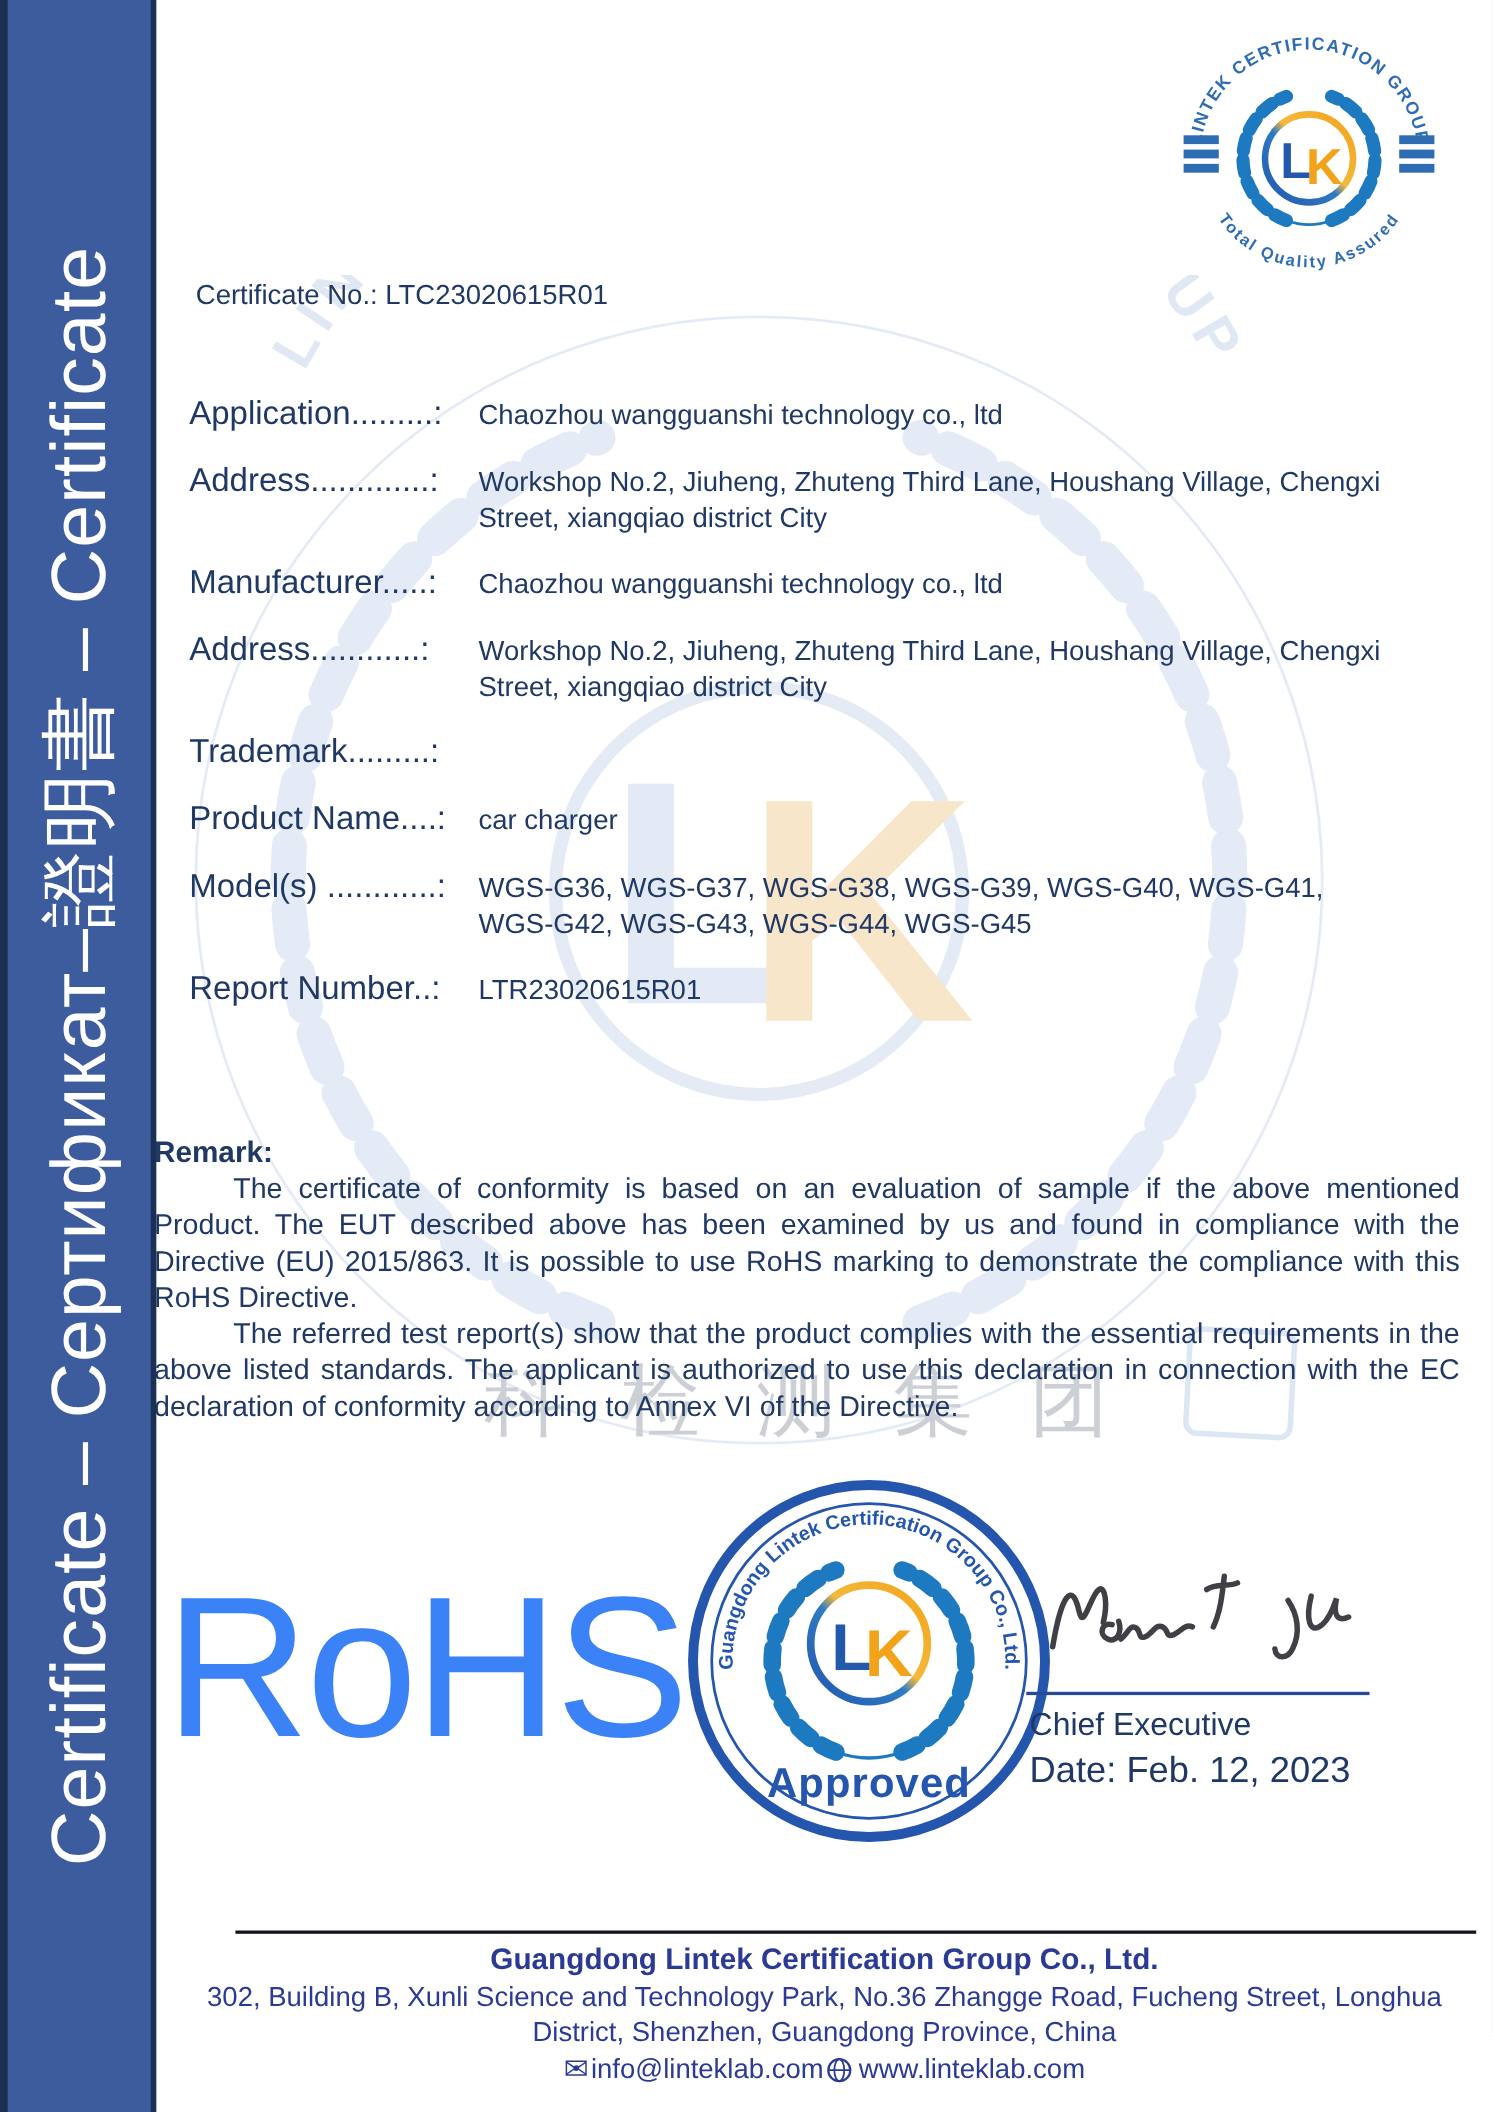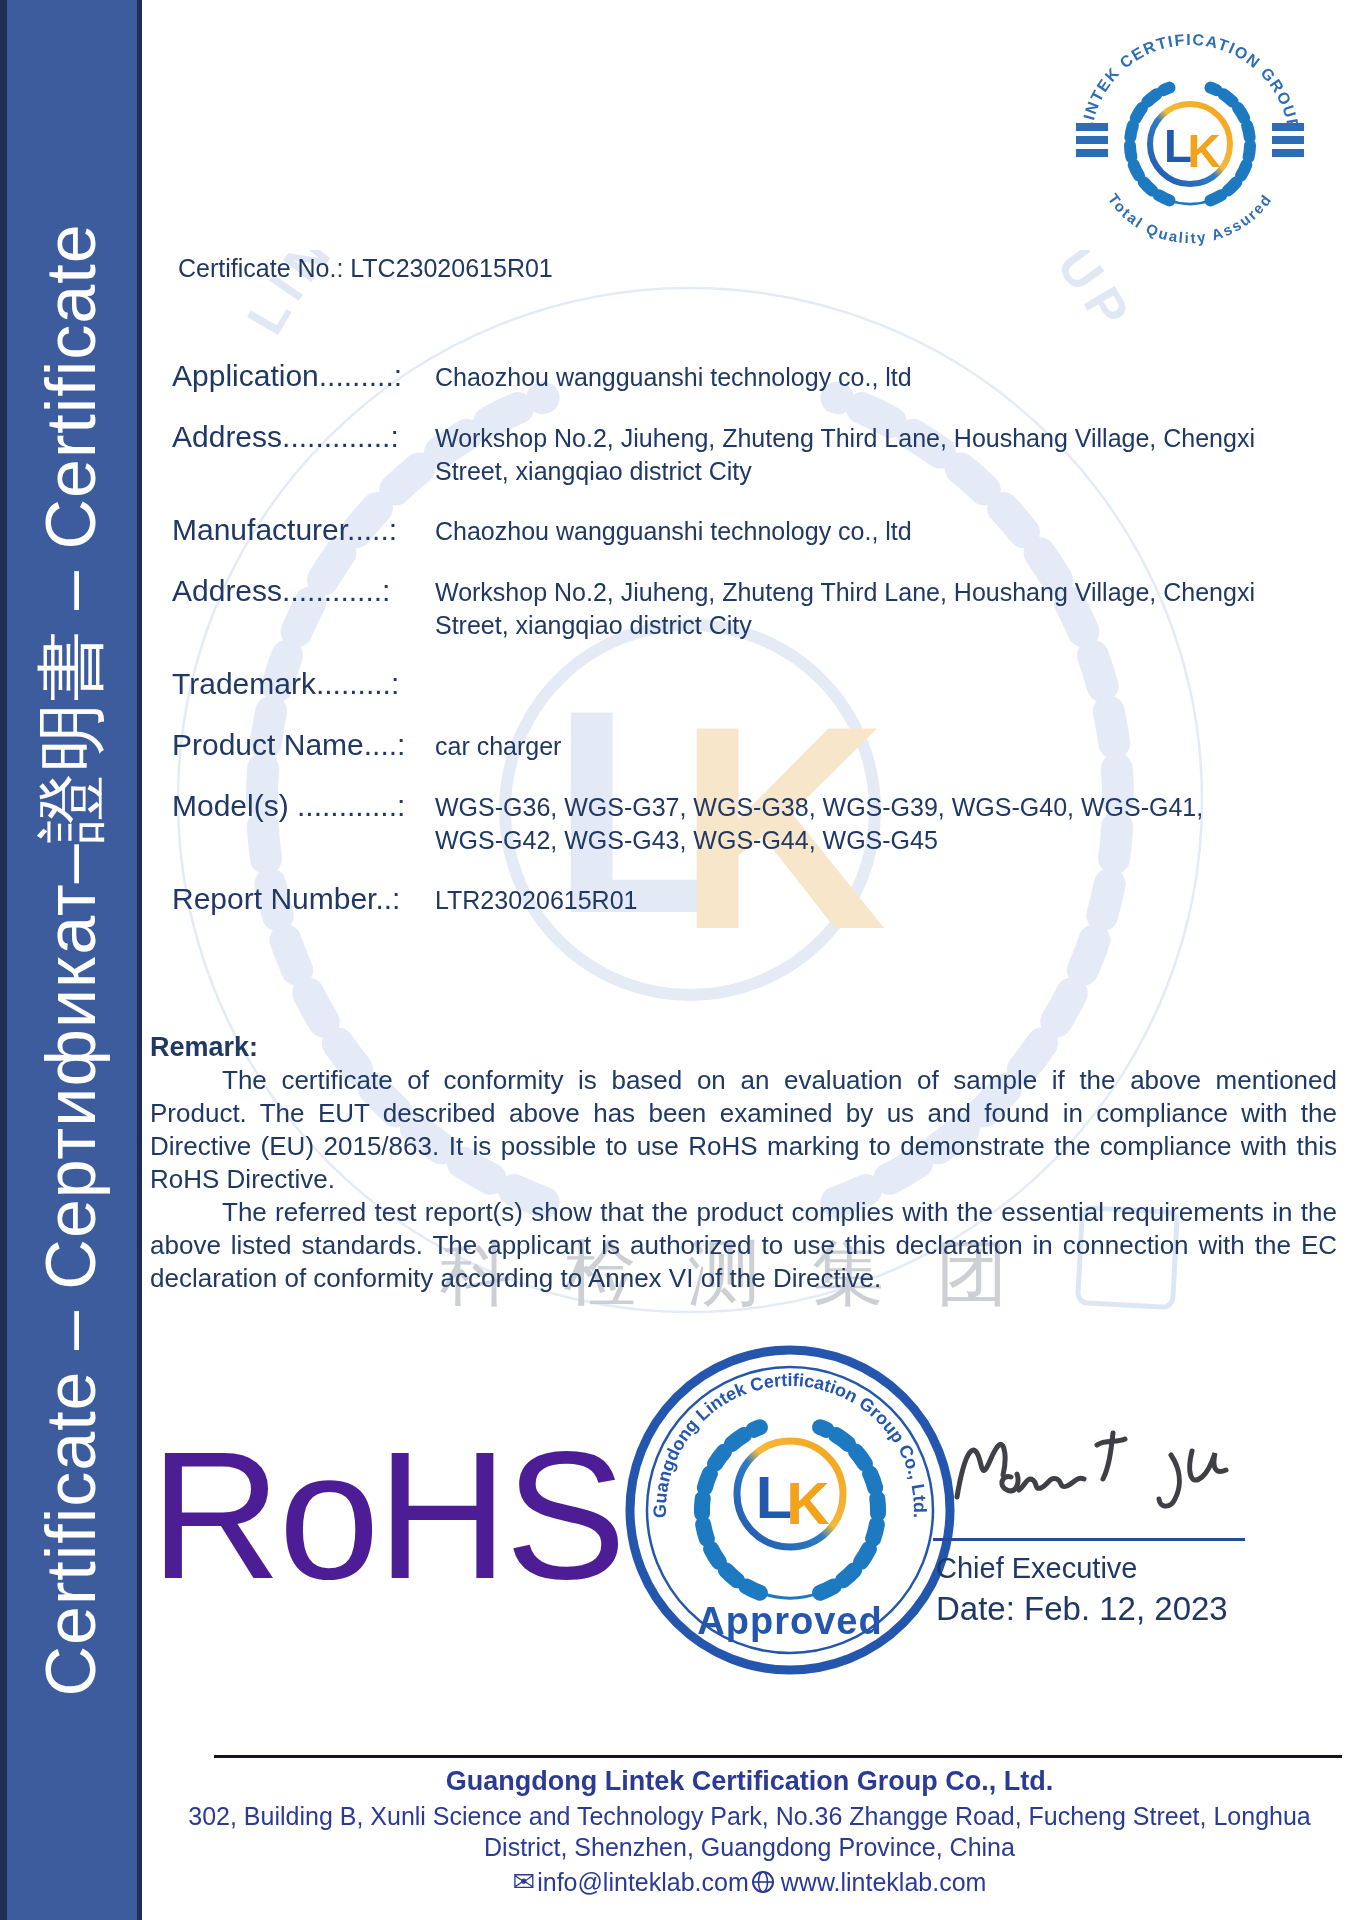--- a/index.html
+++ b/index.html
@@ -25,25 +25,25 @@
   
   .title    { position:absolute; left:176px; top:118px; font-size:66px; line-height:1.05; z-index:2; }
   .certno   { position:absolute; left:178px; top:254px; font-size:25px; z-index:2; }
   .logo     { position:absolute; left:1072px; top:26px; width:236px; height:236px; z-index:2; }
   
   .fields { position:absolute; left:172px; top:356px; width:1165px; z-index:2; }
   .frow  { display:flex; align-items:baseline; margin-bottom:22px; }
   .frow .lab { flex:0 0 263px; font-size:30px; line-height:1.3; white-space:nowrap; }
   .frow .val { flex:1; font-size:25px; line-height:1.32; white-space:pre-line; }
   
-  .remark { position:absolute; left:150px; top:1030px; width:1187px; font-size:26px; line-height:1.27; text-align:justify; z-index:2; }
+  .remark { position:absolute; left:140px; top:1030px; width:1187px; font-size:26px; line-height:1.27; text-align:justify; z-index:2; }
   .remark .rhead { font-weight:bold; font-size:27px; }
   .remark p { margin:0; text-indent:72px; }
   
-  .rohs { position:absolute; left:150px; top:1424px; font-size:182px; letter-spacing:-3px; line-height:1; color:#4c1d95; z-index:2; }
+  .rohs { position:absolute; left:150px; top:1424px; font-size:182px; letter-spacing:-3px; line-height:1; color:#3b82f6; z-index:2; }
   .seal { position:absolute; left:622px; top:1342px; width:336px; height:336px; z-index:2; }
   .signature { position:absolute; left:945px; top:1415px; width:300px; height:115px; z-index:2; }
   .sig-line { position:absolute; left:933px; top:1538px; width:312px; border-top:3px solid #27489c; z-index:2; }
   .sig-role { position:absolute; left:936px; top:1552px; font-size:29px; z-index:2; }
   .sig-date { position:absolute; left:936px; top:1590px; font-size:33px; z-index:2; }
   
   .footer-line { position:absolute; left:214px; top:1755px; width:1128px; border-top:3px solid #15151f; z-index:2; }
   .footer { position:absolute; left:142px; top:1766px; width:1215px; text-align:center; color:#2b3a94; z-index:2; }
   .f-company { font-weight:bold; font-size:27px; margin-bottom:4px; }
   .f-address { font-size:25px; line-height:1.24; white-space:pre-line; }

